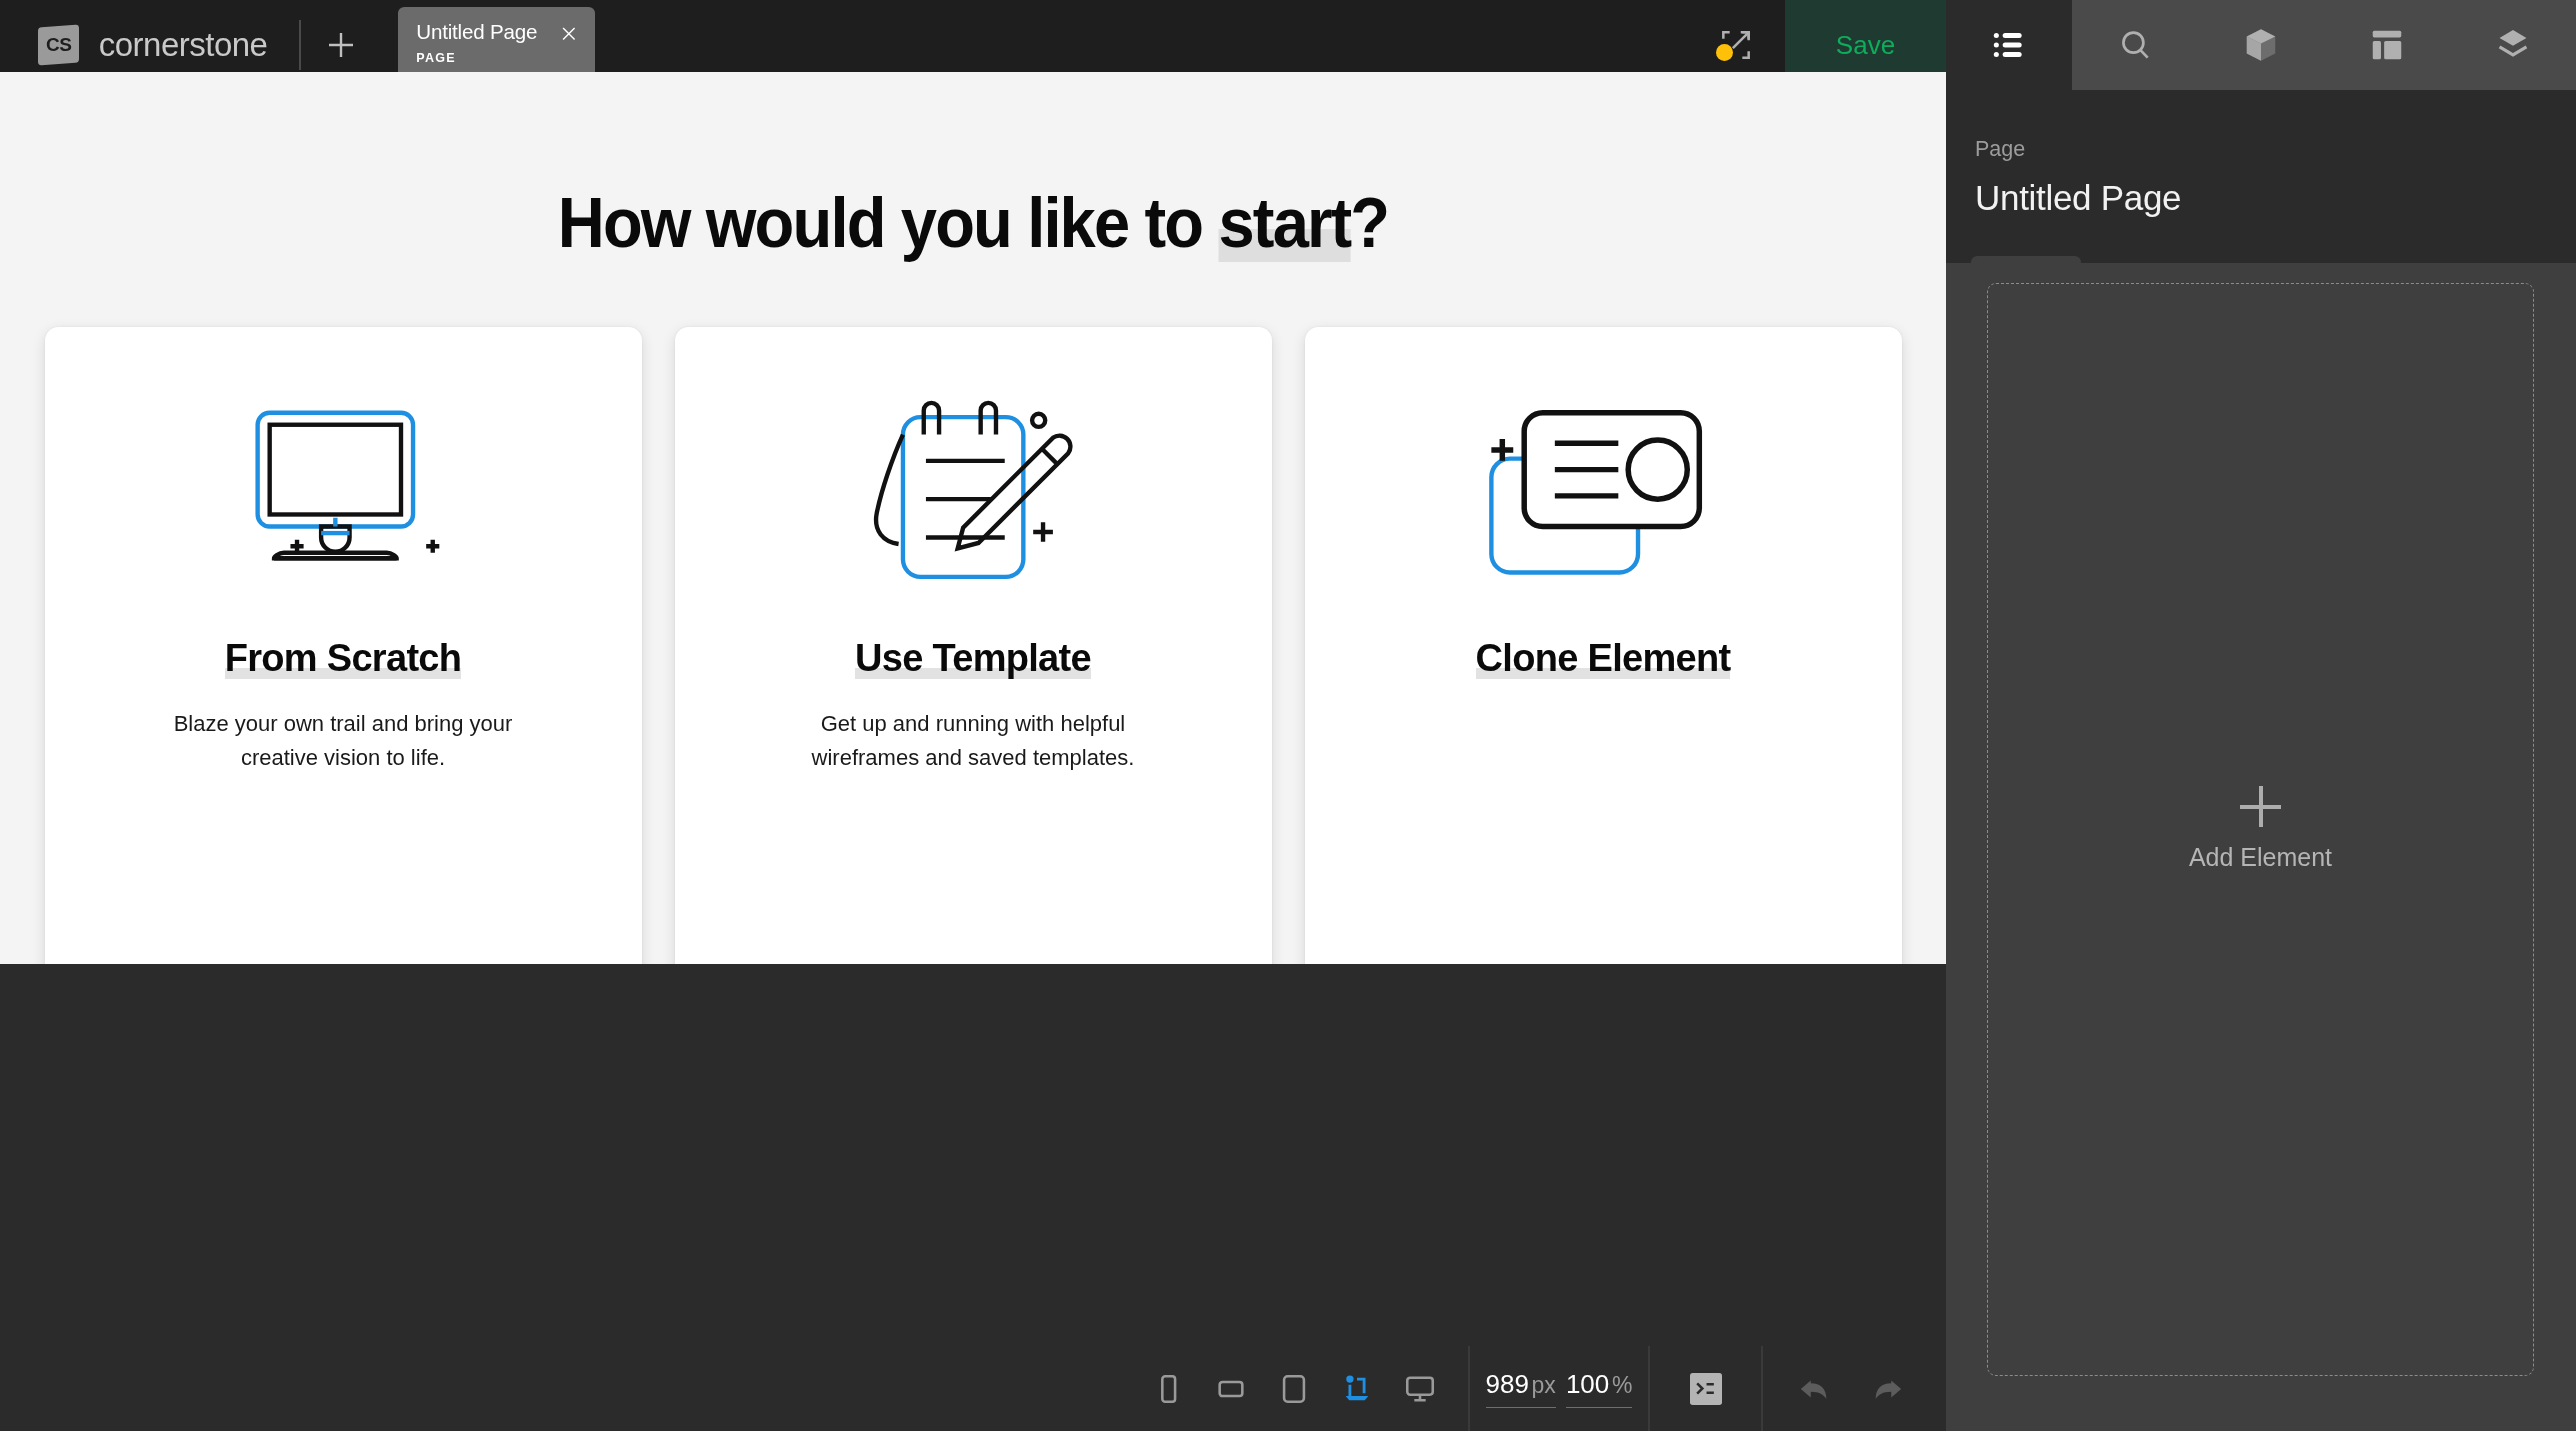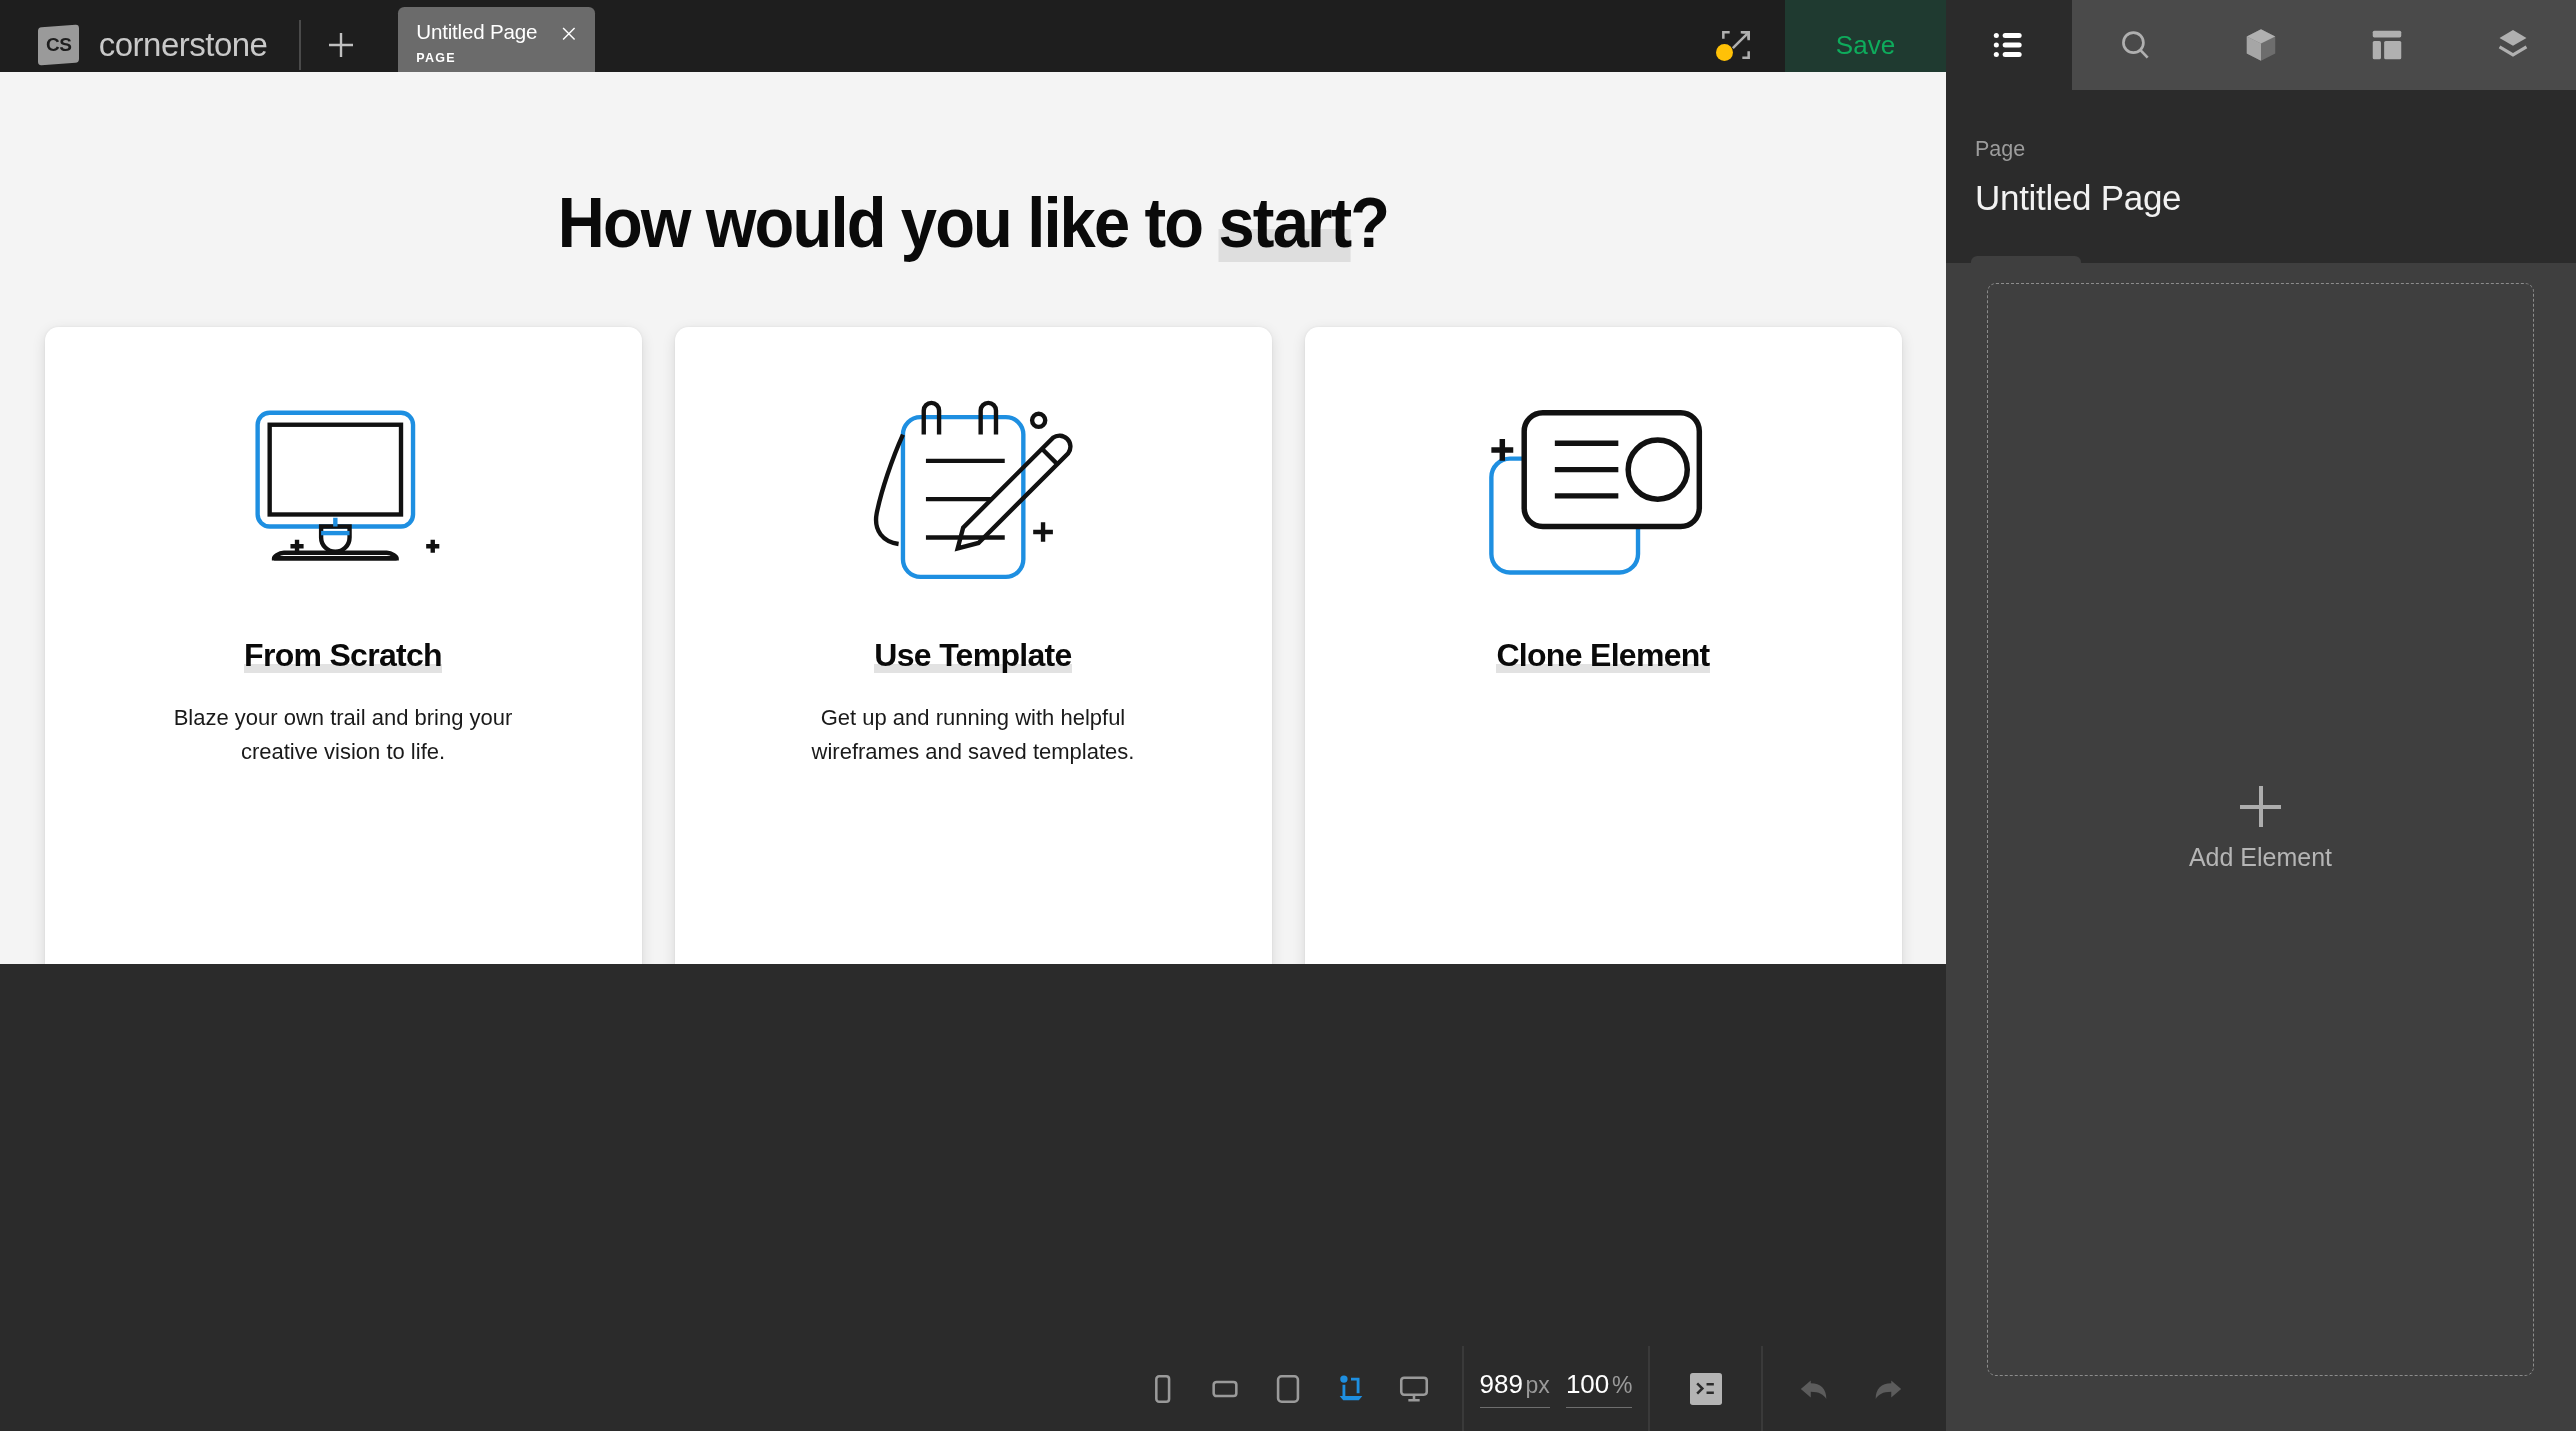--- a/index.html
+++ b/index.html
@@ -191,21 +191,21 @@
     display: flex; flex-direction: column;
     align-items: center;
     padding-top: 66px;
   }
   .card-icon {
     width: 268px; height: 197px;
     display: flex; align-items: center; justify-content: center;
   }
   .card-icon svg { width: 100%; height: 100%; overflow: visible; }
   .card-title {
-    font-size: 32px; font-weight: 700; color: #0a0a0a;
+    font-size: 38px; font-weight: 700; color: #0a0a0a;
     margin-top: 47px; letter-spacing: -0.7px;
   }
   .card-title-mark {
     background: linear-gradient(to top, #e2e2e2 0, #e2e2e2 26%, transparent 26%);
   }
   .card-desc {
     font-size: 22px; color: #1a1a1a; line-height: 1.55;
     text-align: center; margin-top: 27px;
     width: 394px;
   }
@@ -219,21 +219,21 @@
   }
   .devices { display: flex; align-items: center; }
   .device-btn {
     width: 63px; height: 85px;
     display: flex; align-items: center; justify-content: center;
     color: #9a9a9a;
   }
   .device-btn.active { color: #1e8fe1; }
   .device-btn svg { width: 34px; height: 34px; }
   .bb-sep { width: 1.8px; height: 85px; background: #3a3a3a; margin: 0 16px; }
-  .zoomgroup { display: flex; align-items: center; gap: 16px; }
+  .zoomgroup { display: flex; align-items: center; gap: 10px; }
   .measure {
     display: flex; align-items: baseline;
     border-bottom: 1.8px solid #6e6e6e;
     padding-bottom: 7.2px;
   }
   .measure-num { font-size: 26px; color: #ffffff; }
   .measure-unit { font-size: 23px; color: #9a9a9a; margin-left: 2.7px; }
   .console-btn {
     width: 79px; height: 85px;
     display: flex; align-items: center; justify-content: center;

